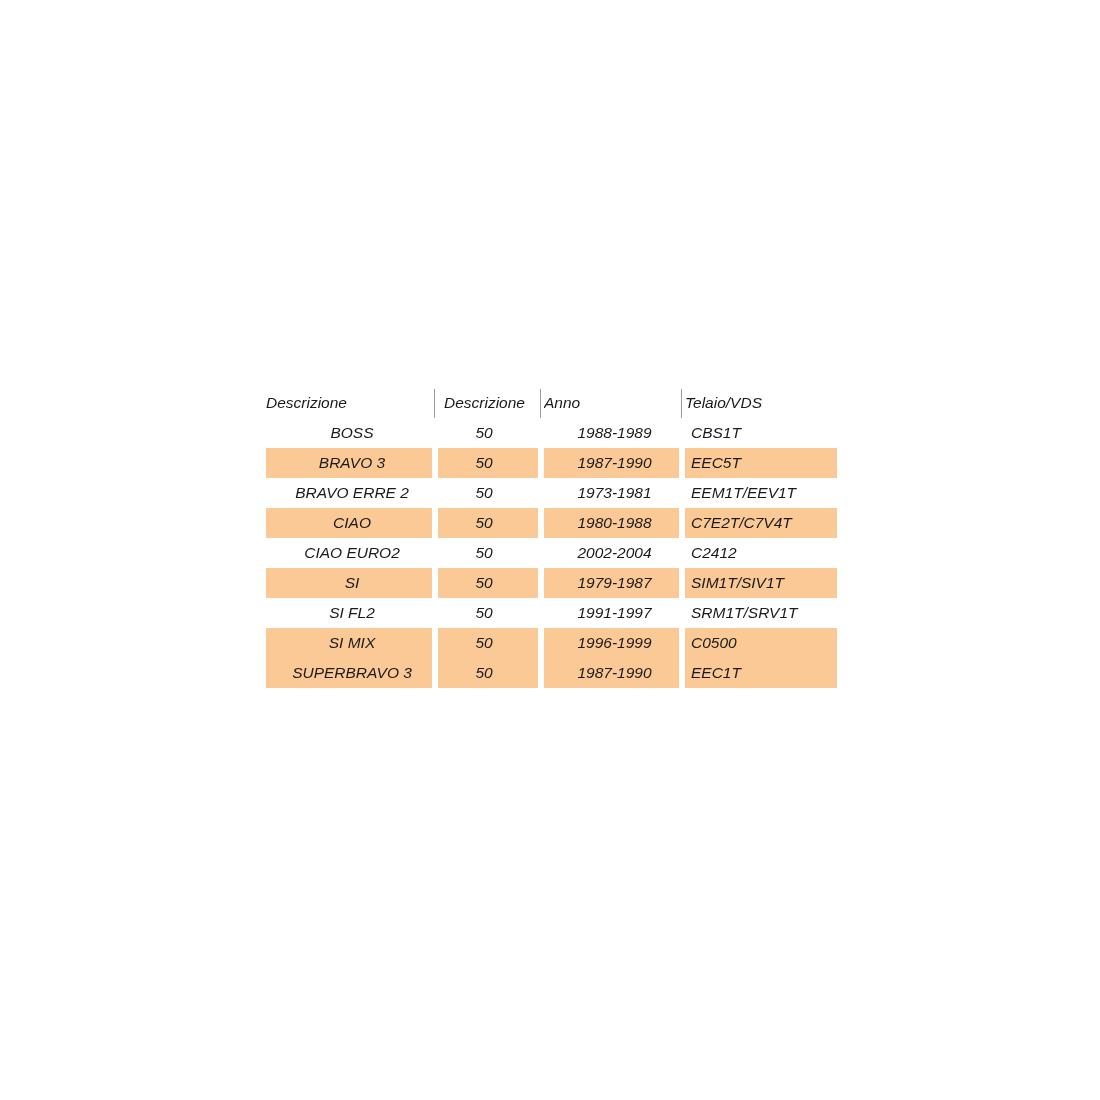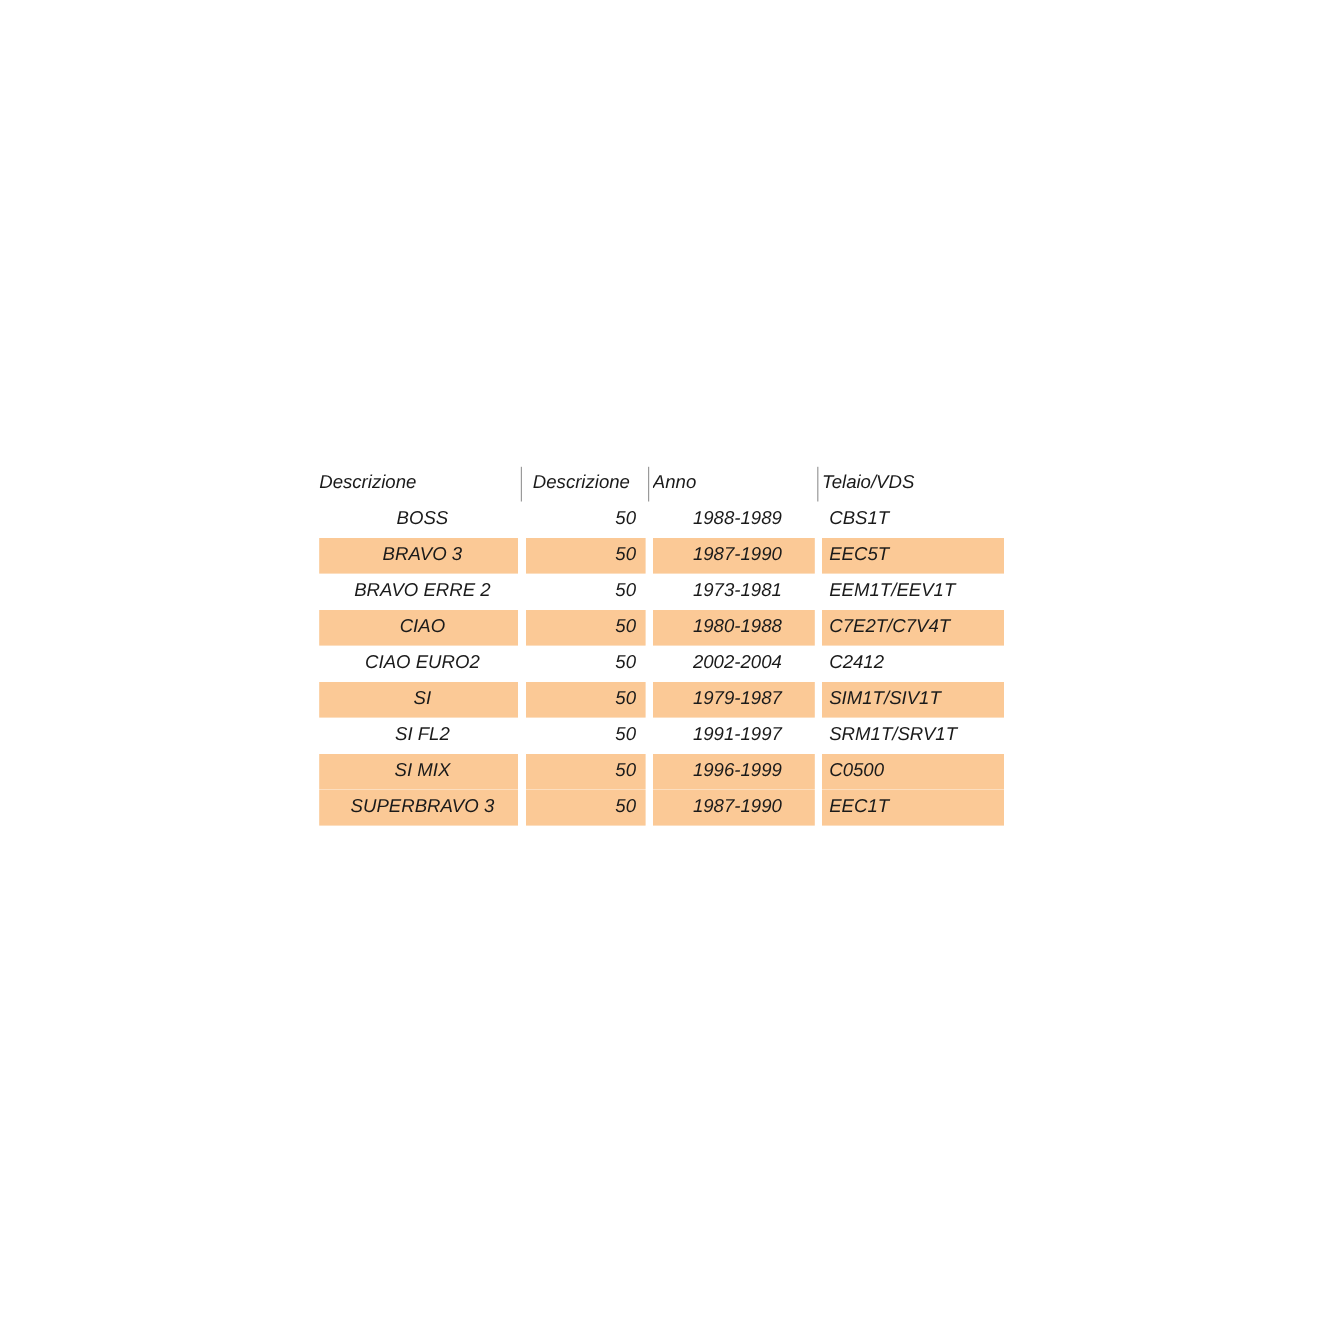--- a/index.html
+++ b/index.html
@@ -73,21 +73,21 @@
     position: absolute;
     left: 2px;
     top: 1px;
     bottom: -1px;
     width: 1px;
     background: #9a9a9a;
   }
 
   
   tbody td.desc { text-align: center;  padding-left: 6px; }
-  tbody td.cil  { text-align: right; padding-right: 8px; }
+  tbody td.cil  { text-align: center; padding-right: 8px; }
   tbody td.anno { text-align: center;  padding-left: 6px; }
   tbody td.tel  { text-align: left;  padding-left: 6px; }
 
   tbody tr.plain td { background: #ffffff; }
   tbody tr.plain td.sep { background: #ffffff; }
 
   tbody tr.hl td.desc,
   tbody tr.hl td.cil,
   tbody tr.hl td.anno,
   tbody tr.hl td.tel { background: #fbc996; }

